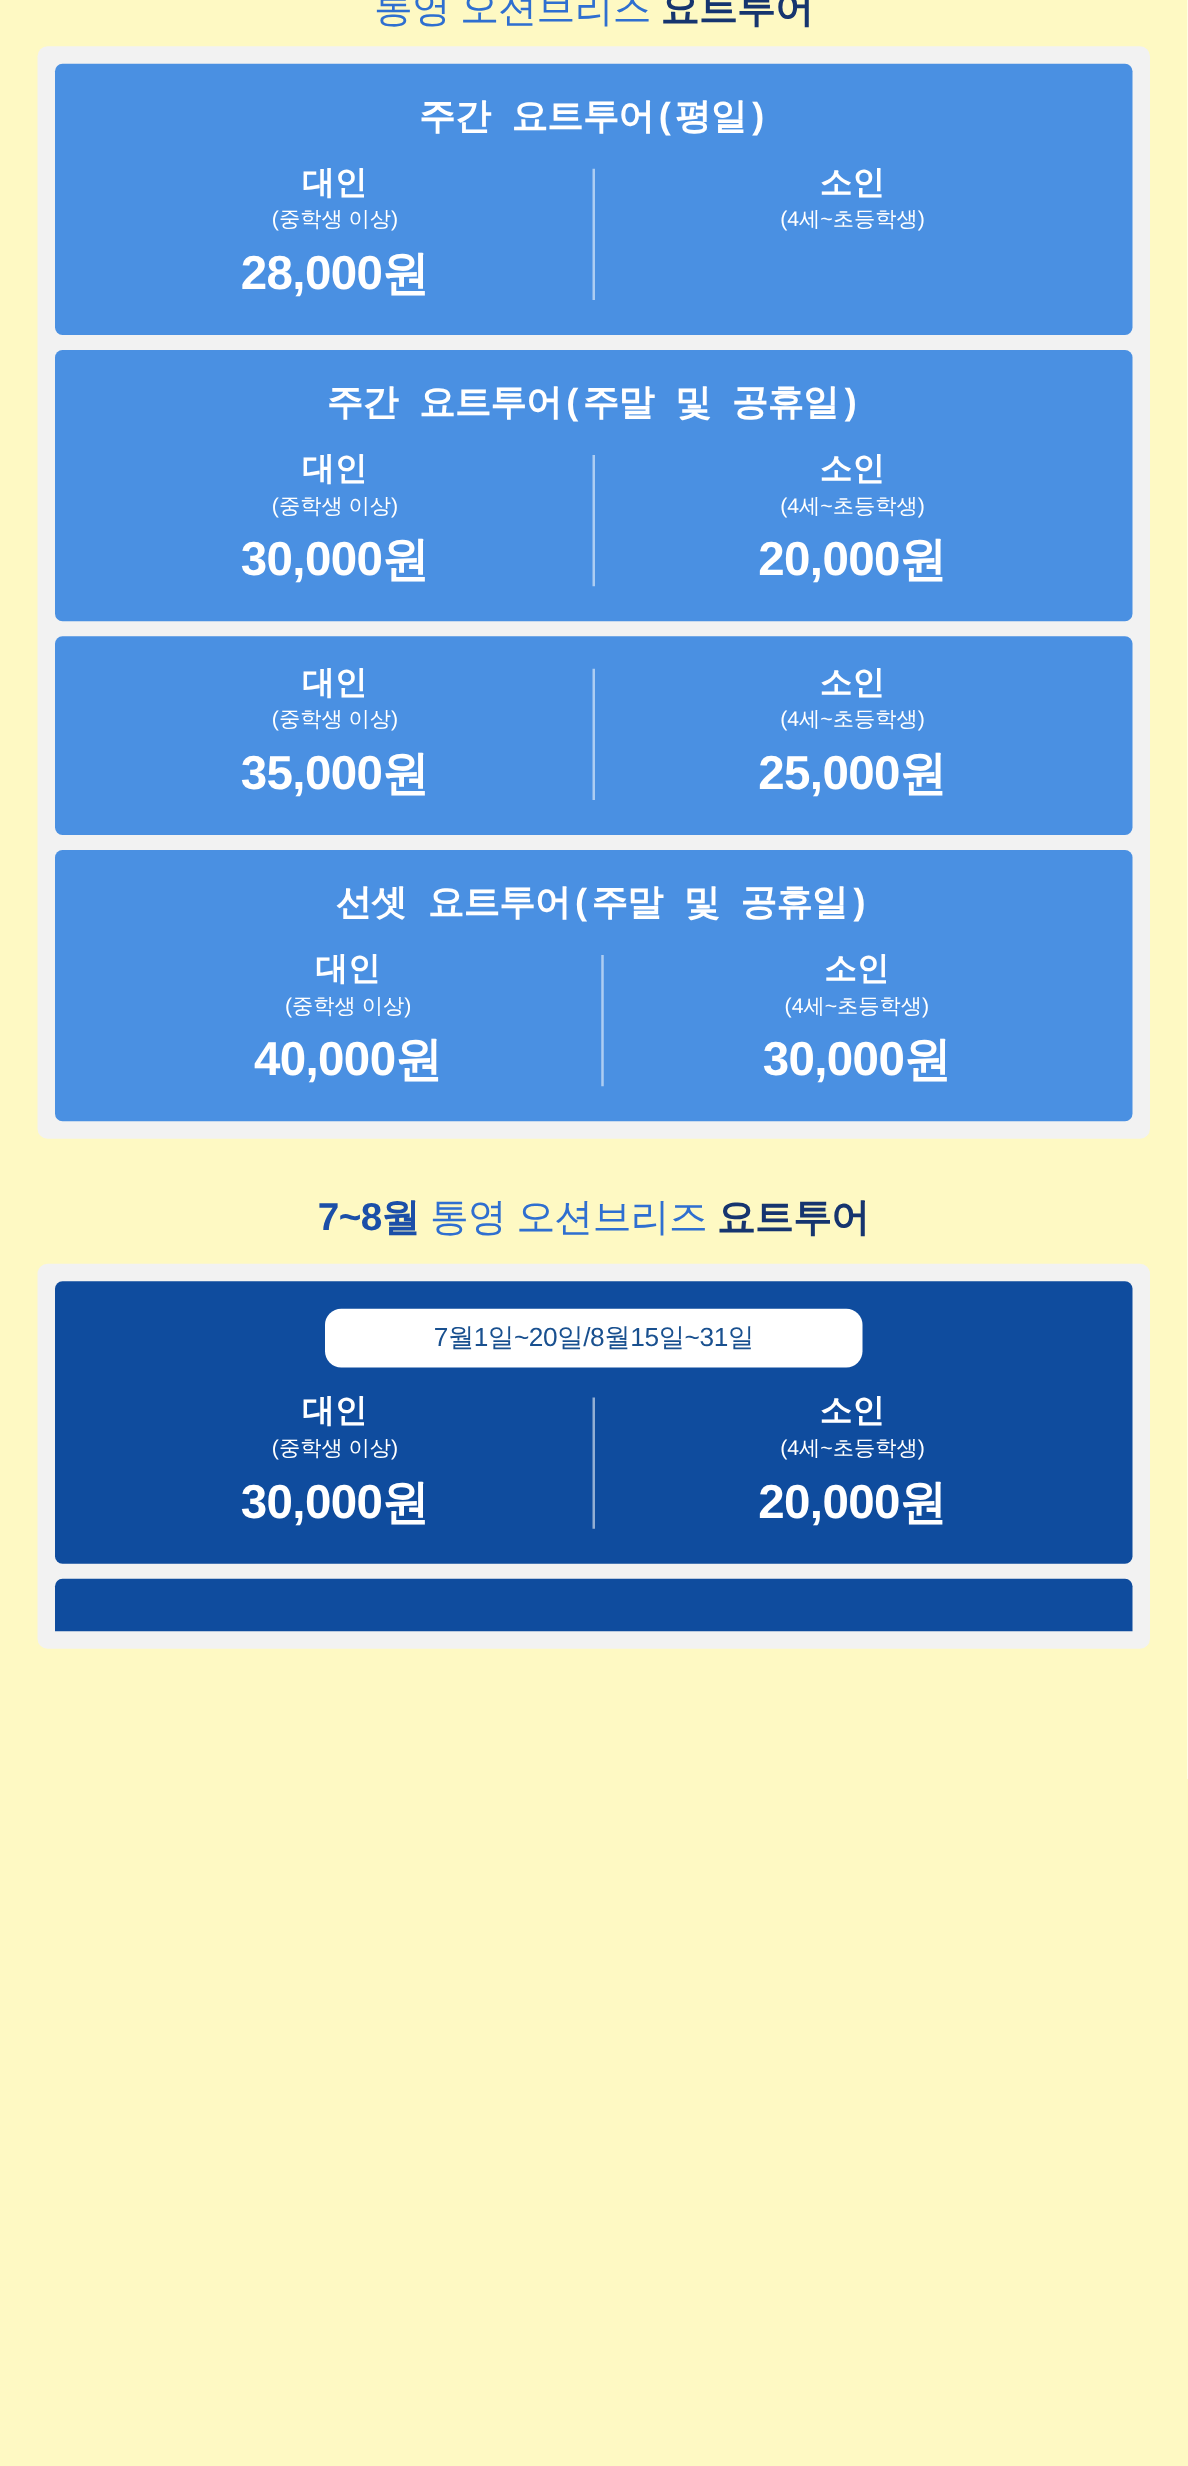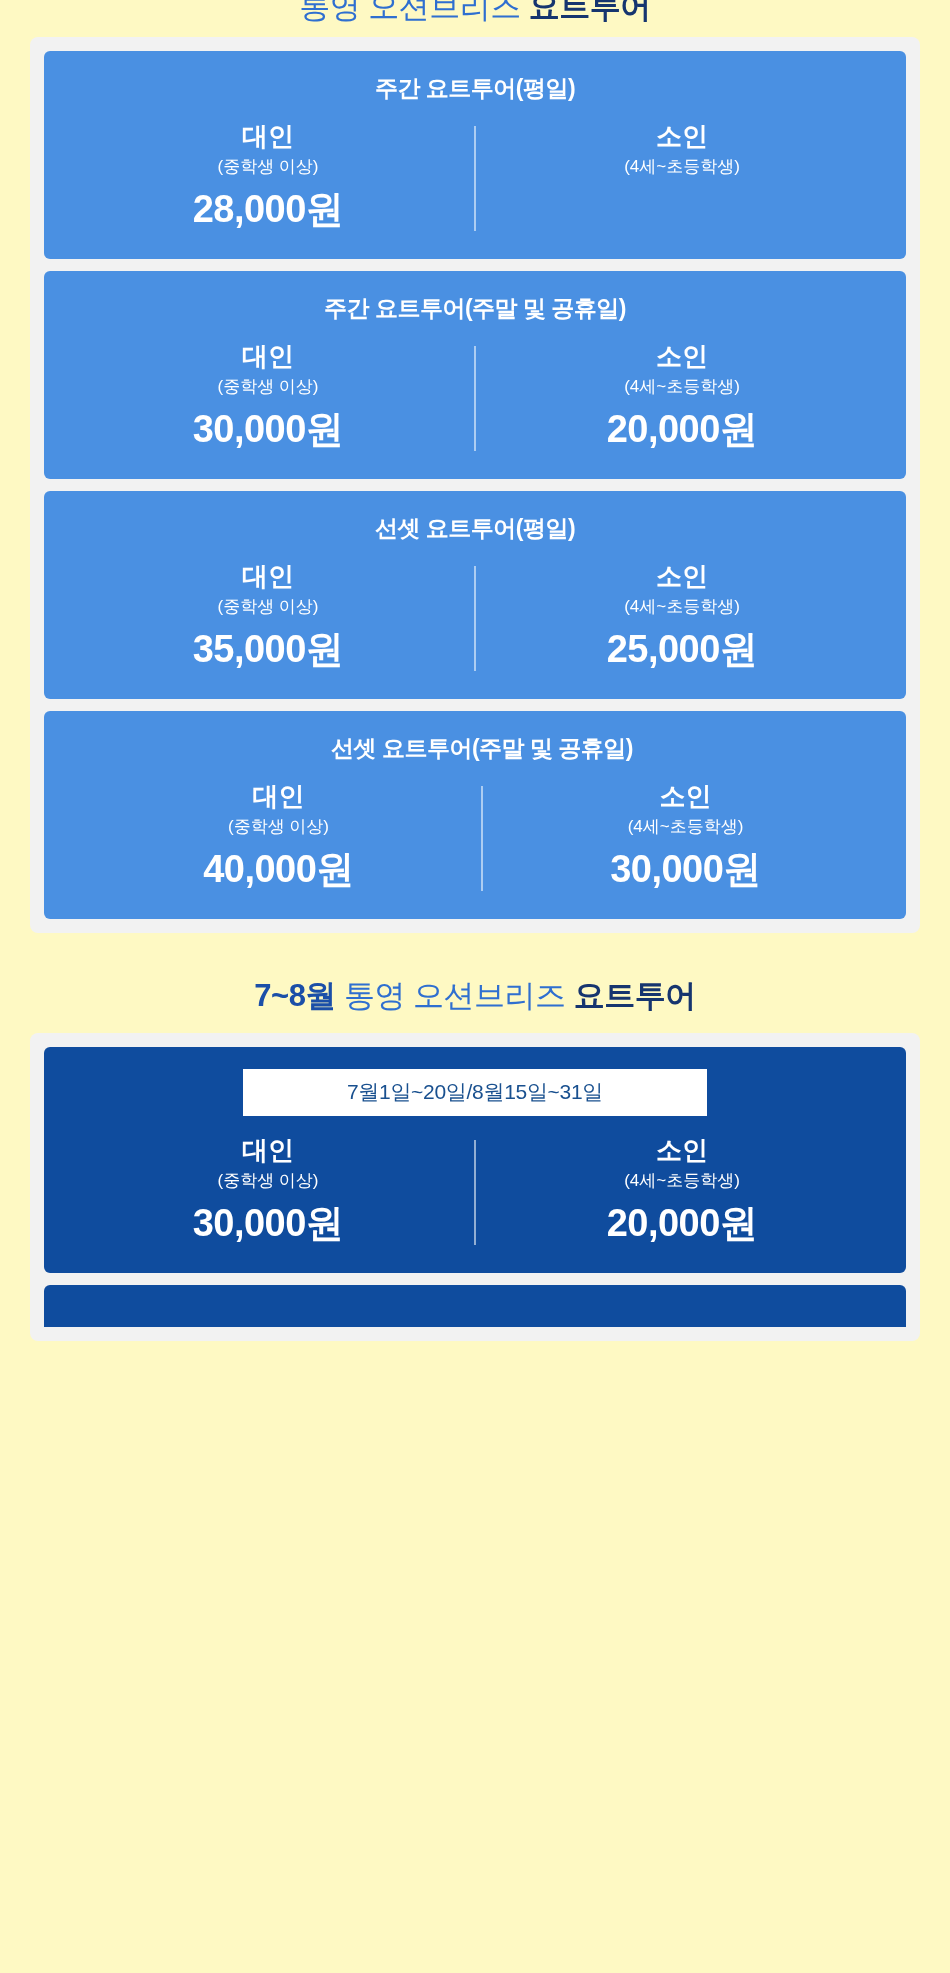--- a/index.html
+++ b/index.html
@@ -65,37 +65,39 @@
     margin-bottom: 12px;
   }
   .price-card:last-child { margin-bottom: 0; padding-left: 32px; }
 
   .price-card.blue  { background: #4a90e2; }
   .price-card.navy  { background: #0f4c9e; }
 
   .card-title {
     text-align: center;
     color: #ffffff;
-    font-size: 23px;
+    font-size: 29px;
     font-weight: 700;
     letter-spacing: -0.5px;
     margin-bottom: 18px;
+    font-family: Liberation Mono, monospace;
   }
 
   .date-badge {
     display: block;
-    width: 464px;
+    width: 430px;
     margin: 0 auto 20px auto;
     background: #ffffff;
     color: #19508f;
     font-size: 21px;
     font-weight: 500;
     text-align: center;
     padding: 9px 0 10px 0;
     letter-spacing: -0.3px;
+    border-radius: 13px;
   }
 
   
   .fares {
     display: flex;
     align-items: stretch;
     justify-content: space-between;
   }
   .fare-col {
     flex: 1 1 0;
@@ -176,21 +178,20 @@
         <div class="divider"></div>
         <div class="fare-col">
           <div class="fare-label">소인</div>
           <div class="fare-note">(4세~초등학생)</div>
           <div class="fare-price">20,000원</div>
         </div>
       </div>
     </div>
 
     <div class="price-card blue">
-      <div class="card-title">선셋 요트투어(평일)</div>
       <div class="fares">
         <div class="fare-col">
           <div class="fare-label">대인</div>
           <div class="fare-note">(중학생 이상)</div>
           <div class="fare-price">35,000원</div>
         </div>
         <div class="divider"></div>
         <div class="fare-col">
           <div class="fare-label">소인</div>
           <div class="fare-note">(4세~초등학생)</div>

